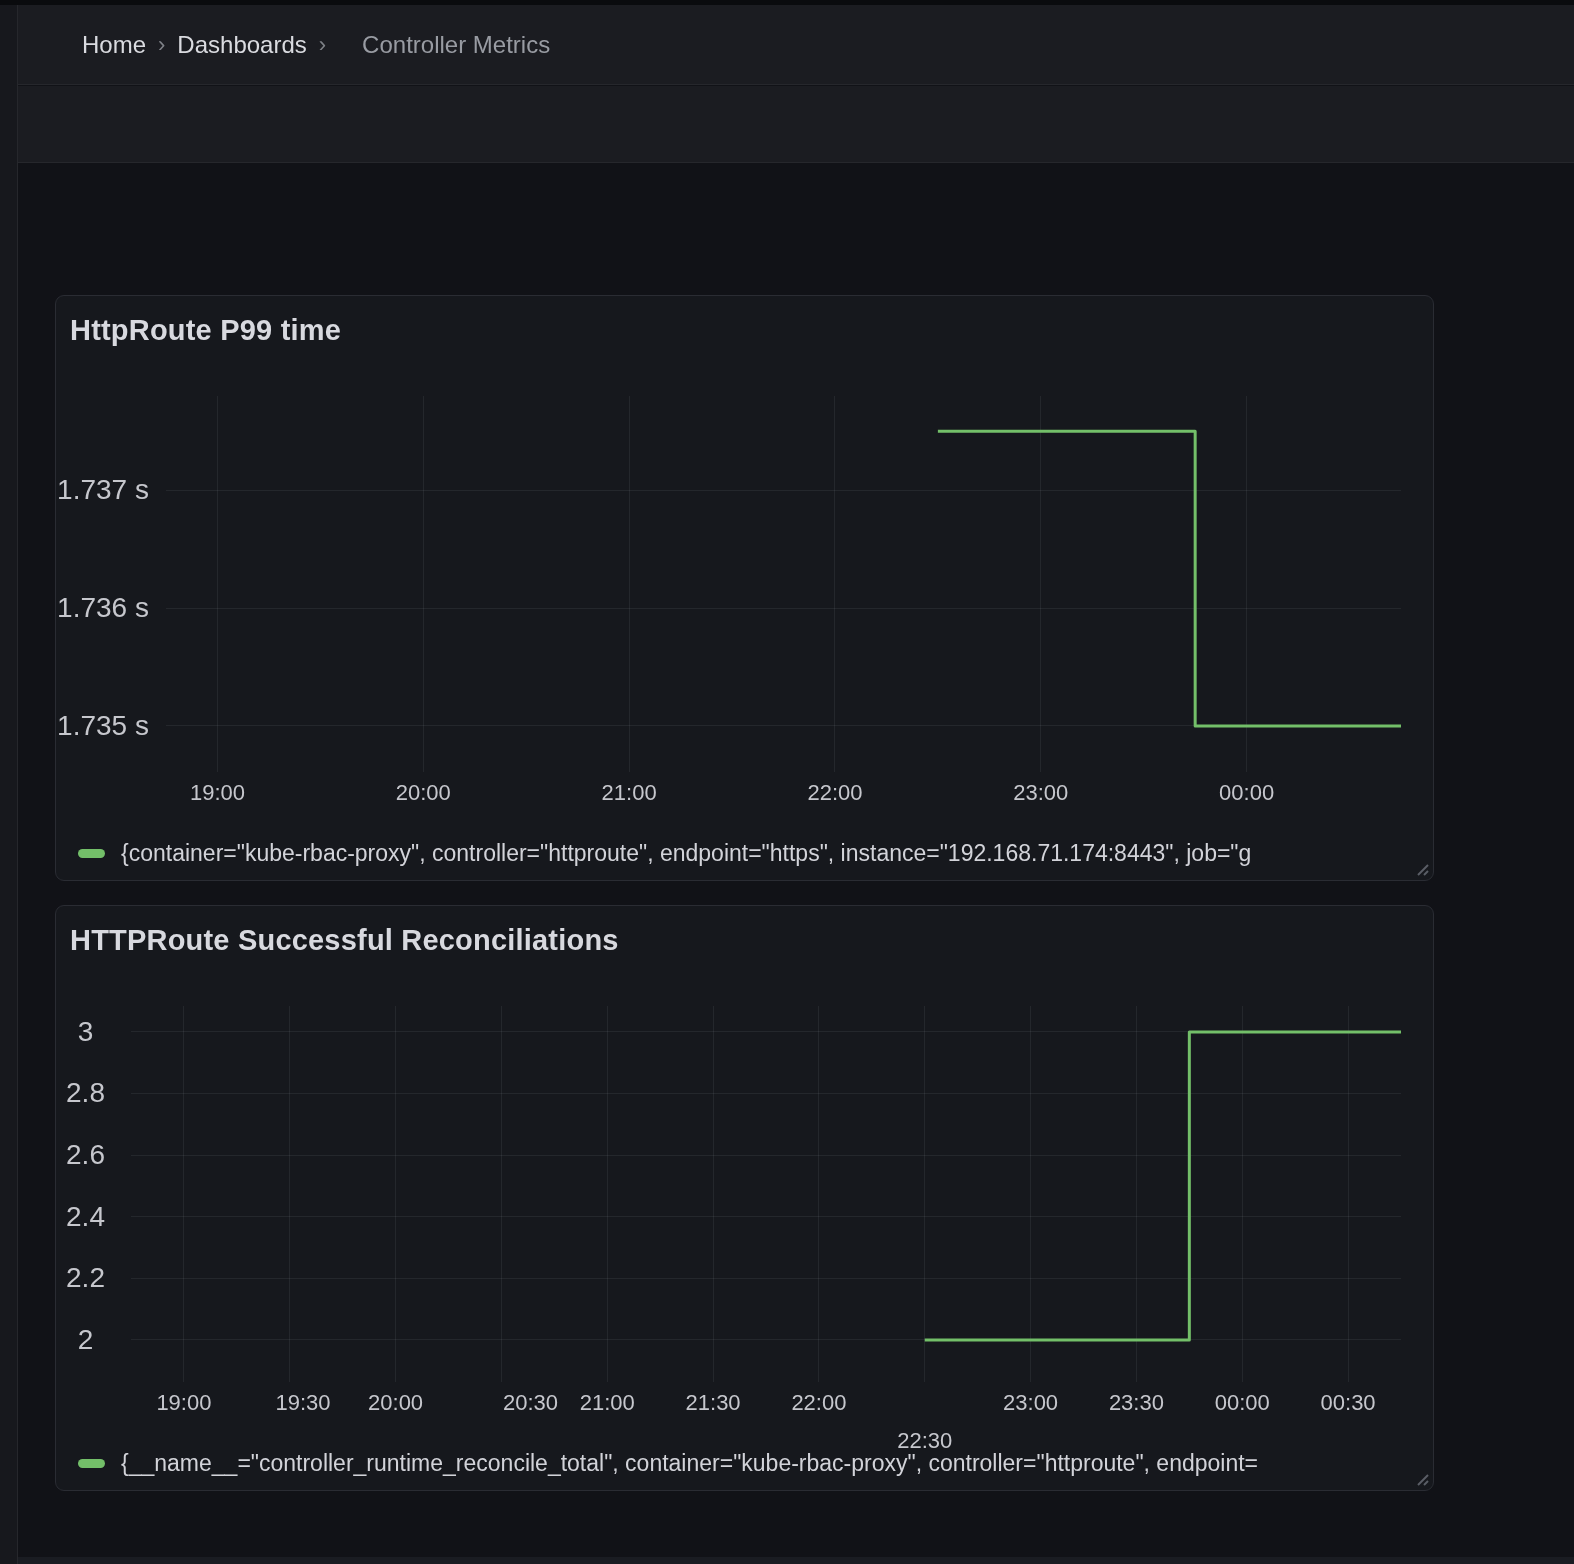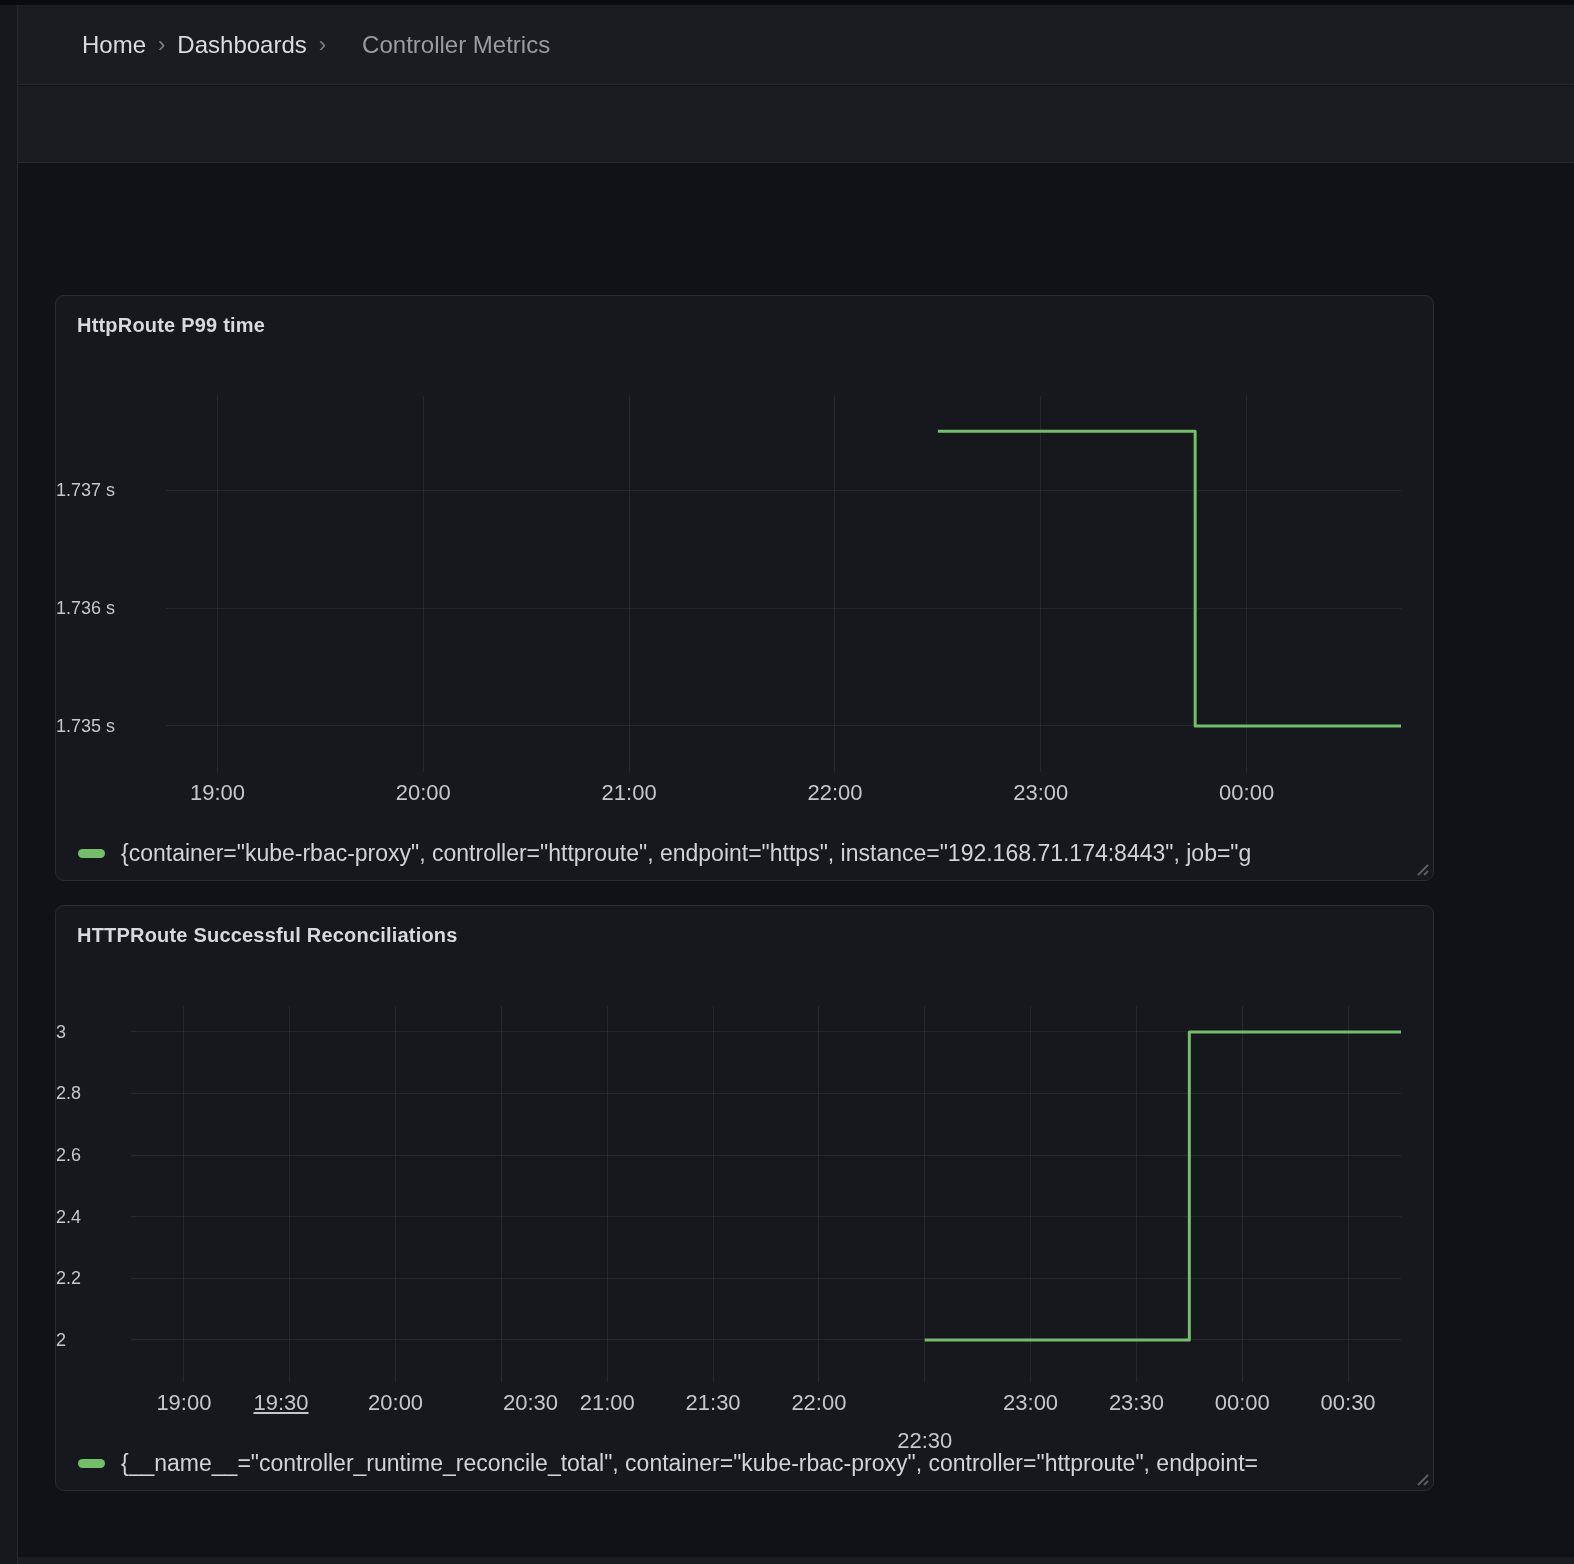--- a/index.html
+++ b/index.html
@@ -22,25 +22,25 @@
 
   .panel{
     position:absolute;left:55px;width:1379px;height:586px;
     background:#16181d;border:1px solid #2a2c33;border-radius:9px;
     box-sizing:border-box;overflow:hidden;
   }
   .panel-1{top:295px;}
   .panel-2{top:905px;}
   .panel-title{
     position:absolute;top:18px;left:14px;z-index:3;
-    font-size:20px;font-weight:600;color:#d8d9df;letter-spacing:.2px;cursor:pointer;margin-left:7px;
+    font-size:29px;font-weight:600;color:#d8d9df;letter-spacing:.2px;cursor:pointer;
   }
   .chart{position:absolute;inset:0;}
   .chart svg{position:absolute;inset:0;}
-  .ytick{position:absolute;text-align:left;font-size:18px;line-height:26px;color:#c6c7cd;}
+  .ytick{position:absolute;text-align:center;font-size:28px;line-height:26px;color:#c6c7cd;}
   .xtick{position:absolute;width:120px;text-align:center;font-size:22px;line-height:26px;color:#c6c7cd;}
   .legend-row{
     position:absolute;left:22px;right:8px;bottom:13px;z-index:3;
     display:flex;align-items:center;gap:16px;overflow:hidden;white-space:nowrap;
   }
   .swatch{flex:0 0 auto;width:27px;height:9px;border-radius:5px;background:#73BF69;}
   .legend-text{font-size:23px;color:#d2d3d9;overflow:hidden;white-space:nowrap;cursor:pointer;}
   .resize-handle{position:absolute;right:3px;bottom:3px;z-index:4;cursor:nwse-resize;}
 </style>
 </head>
@@ -94,21 +94,21 @@
   <svg class="resize-handle" width="15" height="15" viewBox="0 0 15 15">
     <line x1="13" y1="3" x2="3" y2="13" stroke="#5a5e66" stroke-width="2"></line>
     <line x1="13" y1="9" x2="9" y2="13" stroke="#5a5e66" stroke-width="2"></line>
   </svg>
 </div>
 
 <div class="panel panel-2">
   <div class="panel-title">HTTPRoute Successful Reconciliations</div>
   <div class="chart">
       <div class="xtick" style="left: 67.9167px; top: 484px;">19:00</div>
-      <div class="xtick" style="left: 165px; top: 484px; text-decoration: underline;">19:30</div>
+      <div class="xtick" style="left: 187px; top: 484px;">19:30</div>
       <div class="xtick" style="left: 279.583px; top: 484px;">20:00</div>
       <div class="xtick" style="left: 382px; top: 484px; text-align: right;">20:30</div>
       <div class="xtick" style="left: 491.25px; top: 484px;">21:00</div>
       <div class="xtick" style="left: 597.083px; top: 484px;">21:30</div>
       <div class="xtick" style="left: 702.917px; top: 484px;">22:00</div>
       <div class="xtick" style="left: 808.75px; top: 484px; margin-top: 38px;">22:30</div>
       <div class="xtick" style="left: 914.583px; top: 484px;">23:00</div>
       <div class="xtick" style="left: 1020.42px; top: 484px;">23:30</div>
       <div class="xtick" style="left: 1126.25px; top: 484px;">00:00</div>
       <div class="xtick" style="left: 1232.08px; top: 484px; text-align: center;">00:30</div>

